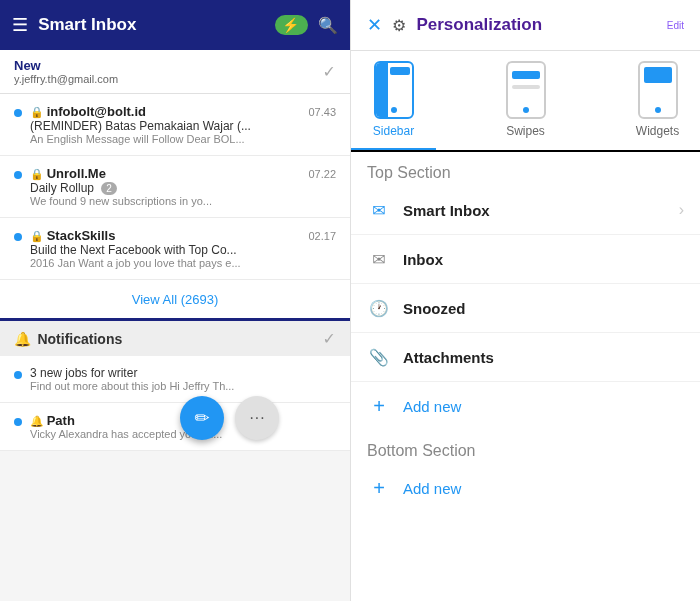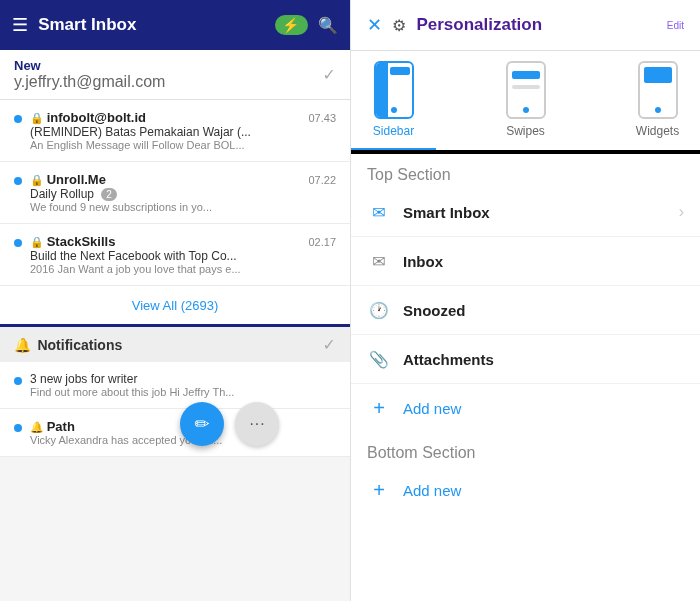--- a/index.html
+++ b/index.html
@@ -10,21 +10,21 @@
 
     .header { background: #1a237e; height: 50px; display: flex; align-items: center; padding: 0 12px; gap: 10px; }
     .header-menu { color: white; font-size: 18px; cursor: pointer; }
     .header-title { color: white; font-size: 17px; font-weight: 600; flex: 1; }
     .header-bolt { background: #4caf50; border-radius: 12px; padding: 2px 8px; display: flex; align-items: center; gap: 3px; }
     .bolt-icon { color: white; font-size: 14px; }
     .header-search { color: white; font-size: 16px; cursor: pointer; }
 
     .new-section { background: white; padding: 8px 14px; border-bottom: 1px solid #e0e0e0; display: flex; align-items: center; justify-content: space-between; }
     .new-label { font-size: 13px; font-weight: 700; color: #1a237e; }
-    .new-email { font-size: 16px; color: #666; }
+    .new-email { font-size: 11px; color: #666; }
     .new-check { color: #aaa; font-size: 16px; }
 
     .email-item { background: white; padding: 10px 14px; border-bottom: 1px solid #ebebeb; display: flex; align-items: flex-start; gap: 8px; }
     .email-dot { width: 8px; height: 8px; background: #2196f3; border-radius: 50%; margin-top: 5px; flex-shrink: 0; }
     .email-content { flex: 1; min-width: 0; }
     .email-header-row { display: flex; align-items: center; justify-content: space-between; }
     .email-sender { font-size: 13px; font-weight: 700; color: #222; }
     .email-time { font-size: 11px; color: #888; flex-shrink: 0; }
     .email-subject { font-size: 12px; color: #333; white-space: nowrap; overflow: hidden; text-overflow: ellipsis; }
     .email-preview { font-size: 11px; color: #888; white-space: nowrap; overflow: hidden; text-overflow: ellipsis; }
@@ -47,21 +47,21 @@
 
     
     .right-panel { width: 350px; height: 601px; background: white; display: flex; flex-direction: column; border-left: 1px solid #e0e0e0; }
 
     .right-header { padding: 14px 16px; display: flex; align-items: center; gap: 10px; border-bottom: 1px solid #e0e0e0; }
     .close-icon { color: #2196f3; font-size: 18px; cursor: pointer; }
     .personalize-icon { color: #555; font-size: 16px; }
     .right-title { font-size: 17px; font-weight: 700; color: #4c1d95; flex: 1; }
     .edit-btn { color: #8b5cf6; font-size: 10px; font-weight: 500; cursor: pointer; }
 
-    .tabs-row { display: flex; border-bottom: 4px solid #000000; gap: 47px; }
+    .tabs-row { display: flex; border-bottom: 2px solid #000000; gap: 47px; }
     .tab-item { flex: 1; display: flex; flex-direction: column; align-items: center; padding: 10px 8px; cursor: pointer; border-bottom: 2px solid transparent; }
     .tab-item.active { border-bottom: 2px solid #2196f3; }
     .tab-phone { width: 40px; height: 58px; border: 2px solid #ccc; border-radius: 6px; position: relative; overflow: hidden; background: white; }
     .tab-phone.active { border-color: #2196f3; }
     .tab-phone-screen { width: 100%; height: 100%; position: relative; }
     .phone-sidebar { position: absolute; left: 0; top: 0; width: 12px; height: 100%; background: #2196f3; }
     .phone-header { position: absolute; top: 4px; left: 14px; right: 2px; height: 8px; background: #2196f3; border-radius: 2px; }
     .phone-dot { position: absolute; bottom: 4px; left: 50%; transform: translateX(-50%); width: 6px; height: 6px; background: #2196f3; border-radius: 50%; }
     .phone-swipe-bar { position: absolute; top: 8px; left: 4px; right: 4px; height: 8px; background: #2196f3; border-radius: 2px; }
     .phone-swipe-bar2 { position: absolute; top: 22px; left: 4px; right: 4px; height: 4px; background: #ddd; border-radius: 2px; }

